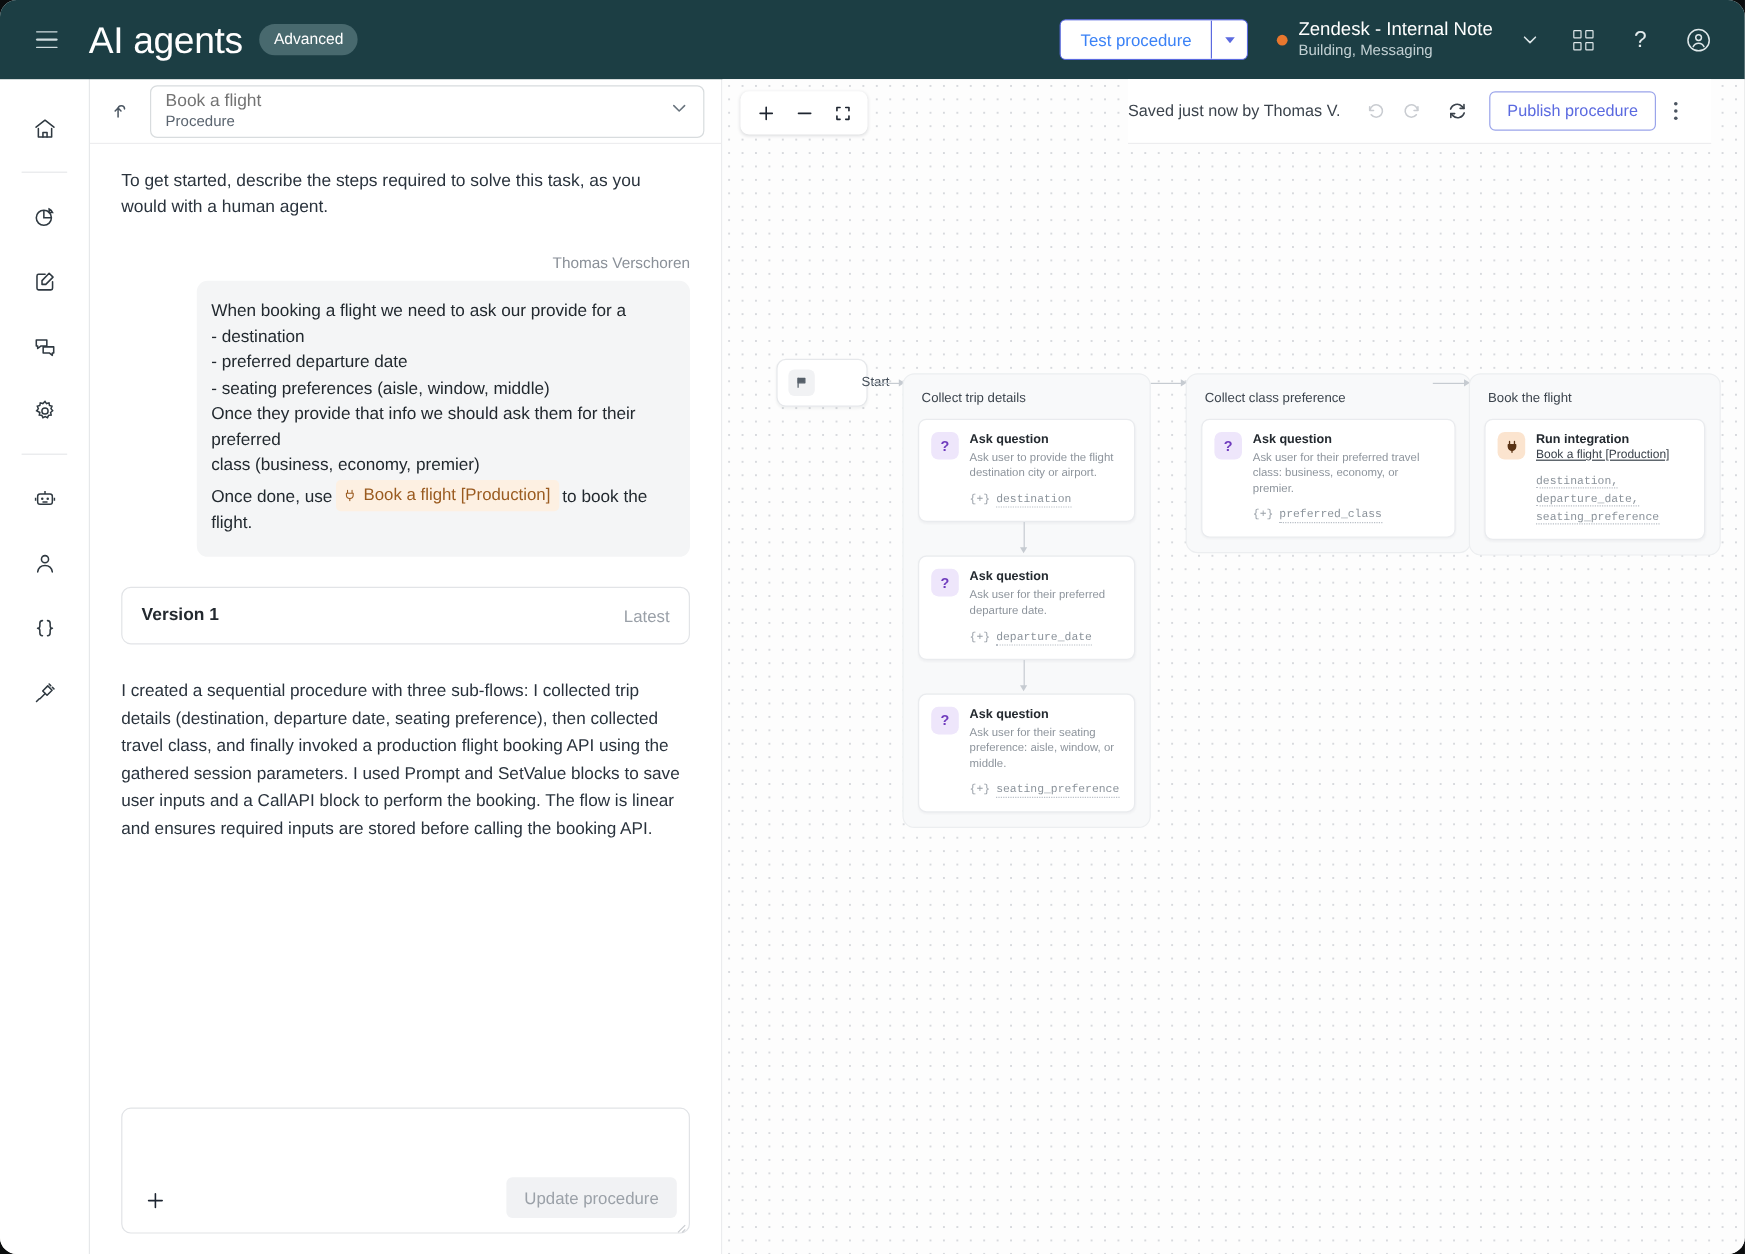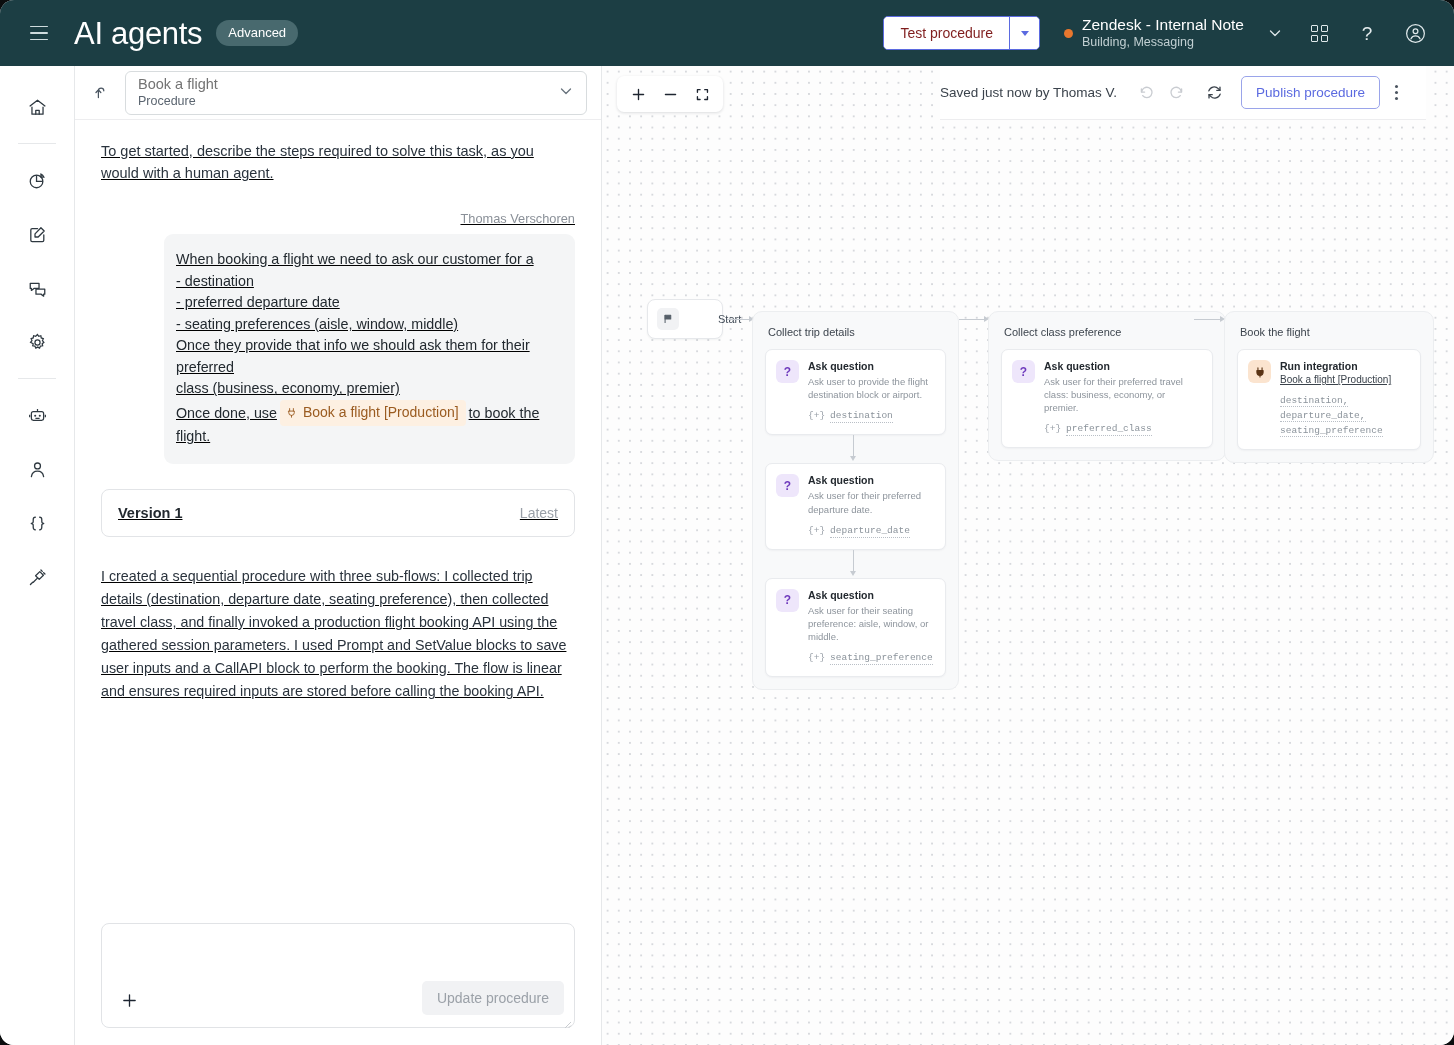--- a/index.html
+++ b/index.html
@@ -44,21 +44,21 @@
   .topbar-right {
     margin-left: auto; display: flex; align-items: center; gap: 0;
   }
   .test-btn-group {
     display: flex; align-items: stretch;
     background: #ffffff; border: 1px solid #5b6ae0;
     border-radius: 5px; overflow: hidden; height: 34px;
     margin-right: 24px;
   }
   .test-btn {
-    color: #7f1d1d; font-size: 14px;
+    color: #3b82f6; font-size: 14px;
     padding: 0 16px; display: flex; align-items: center;
     cursor: pointer; background: #fff; border: none;
     font-family: inherit;
   }
   .test-btn-caret {
     width: 30px; display: flex; align-items: center; justify-content: center;
     border-left: 1px solid #5b6ae0; cursor: pointer; background: #fff;
   }
   .caret-down {
     width: 0; height: 0; border-left: 4.5px solid transparent;
@@ -117,21 +117,21 @@
   .proc-select {
     flex: 1; margin-right: 14px; height: 44px;
     border: 1px solid #d8dcde; border-radius: 6px;
     display: flex; align-items: center; padding: 0 12px;
     cursor: pointer; background: #fff;
   }
   .proc-title { font-size: 14.5px; color: #737373; line-height: 1.15; }
   .proc-sub { font-size: 12.5px; color: #5b6570; margin-top: 2px; line-height: 1.1; }
   .proc-caret { margin-left: auto; color: #68737d; }
 
-  .chat-scroll { flex: 1; overflow: hidden; padding: 20px 26px 0 26px; position: relative; text-decoration: underline; }
+  .chat-scroll { flex: 1; overflow: hidden; padding: 20px 26px 0 26px; position: relative; }
   .intro {
     font-size: 14.5px; color: #2a333d; line-height: 1.55;
     max-width: 495px;
   }
   .author { text-align: right; font-size: 12.8px; color: #8a9098; margin-top: 26px; }
   .bubble {
     margin-top: 8px; margin-left: 63px;
     background: #f4f5f6; border-radius: 9px;
     padding: 15px 17px 16px 12px;
     font-size: 14.3px; color: #22292f; line-height: 1.51;
@@ -418,21 +418,21 @@
           </span>
         </div>
       </div>
 
       <div class="chat-scroll">
         <div class="intro">To get started, describe the steps required to solve this task, as you would with a human agent.</div>
 
         <div class="author">Thomas Verschoren</div>
 
         <div class="bubble">
-          <span class="ln">When booking a flight we need to ask our customer for a</span>
+          <span class="ln">When booking a flight we need to ask our provide for a</span>
           <span class="ln">- destination</span>
           <span class="ln">- preferred departure date</span>
           <span class="ln">- seating preferences (aisle, window, middle)</span>
           <span class="ln">Once they provide that info we should ask them for their preferred</span>
           <span class="ln">class (business, economy, premier)</span>
           <span class="ln"><span>Once done, use</span><span class="chip-inline">
                 <svg width="11" height="11" viewBox="0 0 14 14" fill="none" stroke="#9a5b20" stroke-width="1.15" stroke-linecap="round" stroke-linejoin="round">
                   <path d="M4.6 2v3.2M9.4 2v3.2M3.4 5.2h7.2v1.9a3.6 3.6 0 0 1-3.6 3.6 3.6 3.6 0 0 1-3.6-3.6z"></path>
                   <path d="M7 10.7V13"></path>
                 </svg>
@@ -500,21 +500,21 @@
         <div class="conn conn-h" style="left:125px; top:253px; width:24px;"></div>
         <div class="arrowhead" style="left:147px; top:249.5px;"></div>
 
         <div class="group" style="left:150px; top:245px; width:207px;">
           <div class="group-title">Collect trip details</div>
 
           <div class="blk">
             <span class="blk-ico ico-ask">?</span>
             <div class="blk-body">
               <div class="blk-title">Ask question</div>
-              <div class="blk-desc">Ask user to provide the flight destination block or airport.</div>
+              <div class="blk-desc">Ask user to provide the flight destination city or airport.</div>
               <div class="var-row">
                 <span class="var-brace">{+}</span>
                 <span class="var-name">destination</span>
               </div>
             </div>
           </div>
 
           <div style="height:28px; position:relative;">
             <div class="conn conn-v" style="left:88px; top:0; height:24px;"></div>
             <div class="arrowdown" style="left:84.5px; top:21px;"></div>

